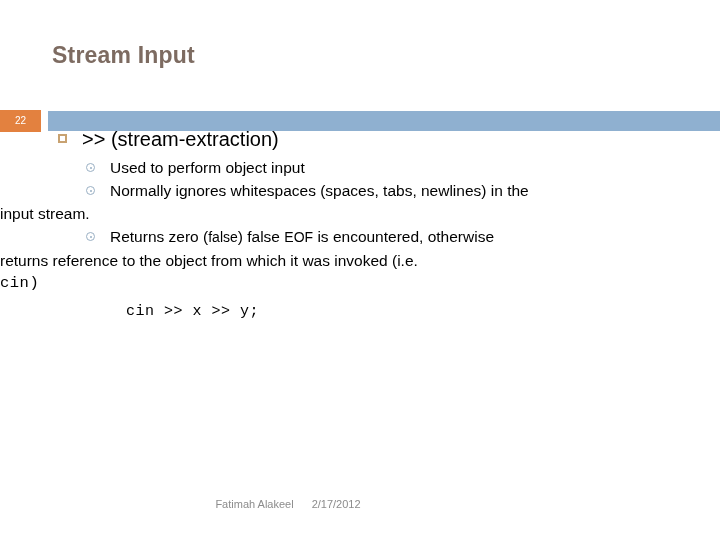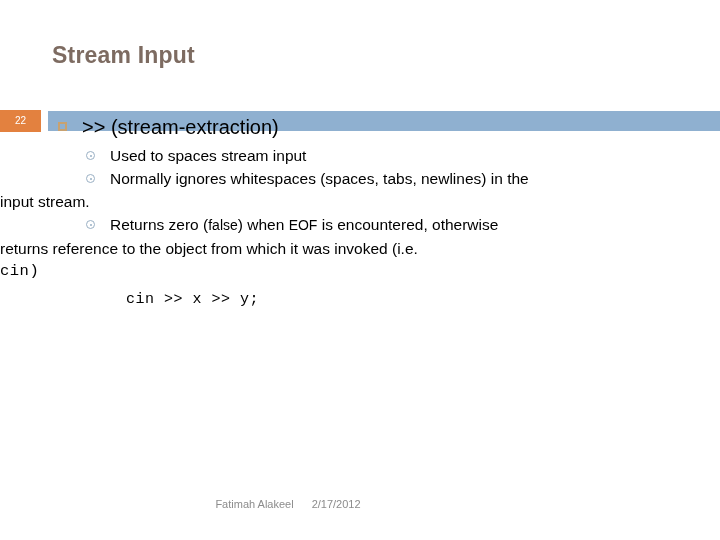--- a/index.html
+++ b/index.html
@@ -61,21 +61,21 @@
     top: 1px;
     width: 672px;
     height: 20px;
     background: #8fb0d0;
   }
 
   
   .content {
     position: absolute;
     left: 0;
-    top: 114px;
+    top: 126px;
     width: 720px;
   }
 
   
   .l1 {
     position: relative;
     padding-left: 82px;
     font-size: 20px;
     color: #000000;
     line-height: 26px;
@@ -197,32 +197,32 @@
 
     <div class="l1">
       <span class="bullet-square-hollow"></span>
       <span>&gt;&gt; (stream-extraction)</span>
     </div>
 
     <div class="l2-list">
 
       <div class="l2">
         <span class="bullet-ring"></span>
-        <span>Used to spaces stream input</span>
+        <span>Used to perform object input</span>
       </div>
 
       <div class="l2">
         <span class="bullet-ring"></span>
         <span>Normally ignores whitespaces (spaces, tabs, newlines) in the</span>
       </div>
       <div class="wrap-line">input stream.</div>
 
       <div class="l2">
         <span class="bullet-ring"></span>
-        <span>Returns zero (</span><span class="code">false</span><span>) when </span><span class="code">EOF</span><span> is encountered, otherwise</span>
+        <span>Returns zero (</span><span class="code">false</span><span>) false </span><span class="code">EOF</span><span> is encountered, otherwise</span>
       </div>
       <div class="wrap-line">returns reference to the object from which it was invoked (i.e.</div>
       <div class="wrap-line code-indent">cin)</div>
 
     </div>
 
     <div class="l3-list">
       <div class="code-line">cin &gt;&gt; x &gt;&gt; y;</div>
     </div>
 

